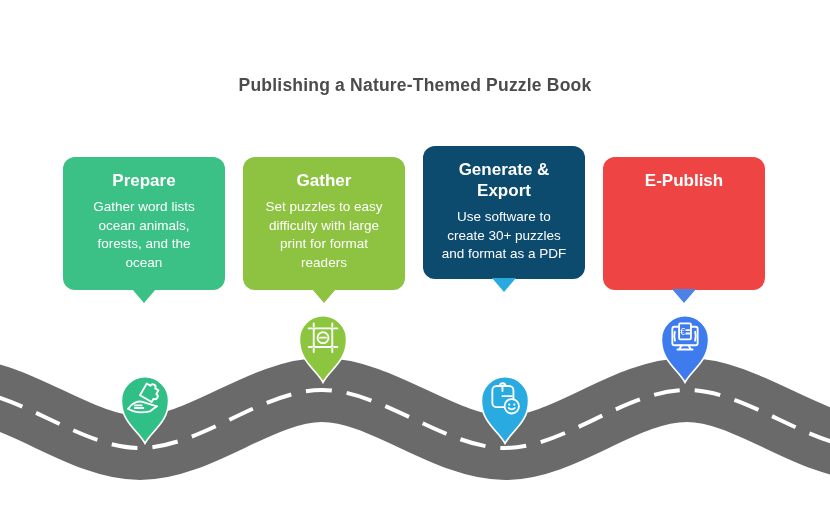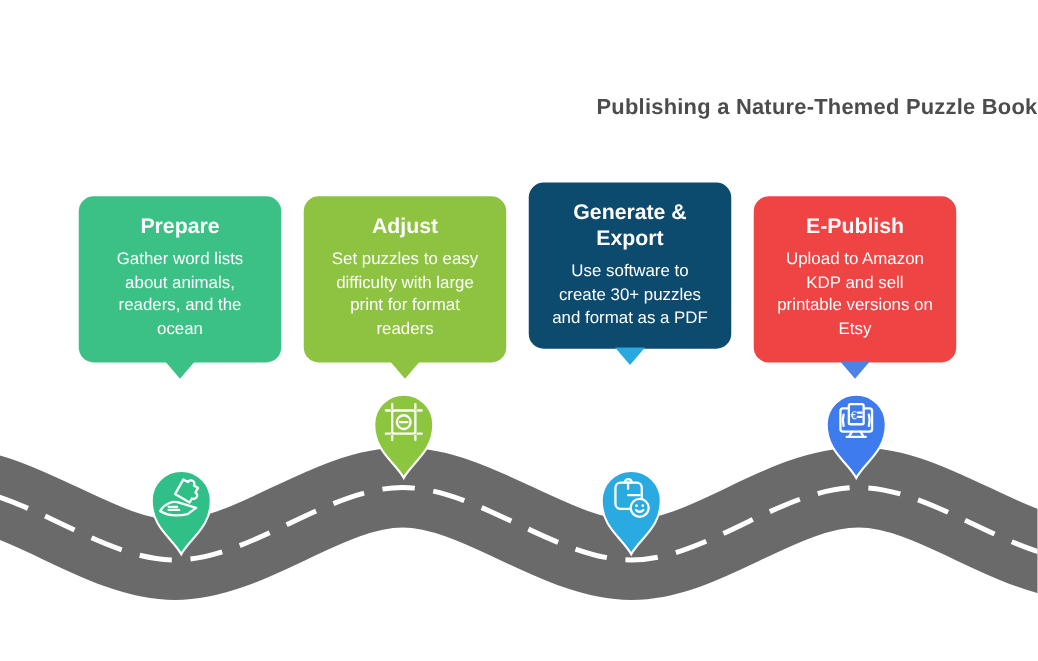--- a/index.html
+++ b/index.html
@@ -1,20 +1,20 @@
 <!DOCTYPE html>
 <html><head>
 <meta charset="utf-8">
 <style>
   html,body{margin:0;padding:0;background:#ffffff;}
   body{width:830px;height:529px;position:relative;overflow:hidden;
        font-family:"Liberation Sans", sans-serif;}
   .stage{position:absolute;inset:0;width:830px;height:529px;}
 
-  .main-title{position:absolute;top:75px;left:0;width:830px;text-align:right;
+  .main-title{position:absolute;top:75px;left:0;width:830px;text-align:center;
     font-size:17.5px;font-weight:700;color:#4c4c4c;letter-spacing:.2px;}
 
   .card{position:absolute;width:162px;height:133px;border-radius:12px;
     box-sizing:border-box;padding:13px 11px 0;color:#fff;text-align:center;}
   .card .card-title{font-size:17px;font-weight:700;line-height:21px;margin:0 0 7px;}
   .card .card-desc{font-size:13.5px;line-height:18.5px;margin:0 5px;}
   .card .tail{position:absolute;left:50%;bottom:-13px;transform:translateX(-50%);
     width:0;height:0;border-left:12px solid transparent;border-right:12px solid transparent;
     border-top:14px solid #000;}
 
@@ -30,39 +30,38 @@
 </style>
 </head>
 <body>
 
 <div class="stage">
 
   <div class="main-title">Publishing a Nature-Themed Puzzle Book</div>
 
   <div class="card c1">
     <div class="card-title">Prepare</div>
-    <div class="card-desc">Gather word lists about animals, readers, and the ocean</div>
+    <div class="card-desc">Gather word lists ocean animals, forests, and the ocean</div>
     <div class="tail"></div>
   </div>
 
   <div class="card c2">
-    <div class="card-title">Adjust</div>
+    <div class="card-title">Gather</div>
     <div class="card-desc">Set puzzles to easy difficulty with large print for format readers</div>
     <div class="tail"></div>
   </div>
 
   <div class="card c3">
     <div class="card-title">Generate &amp; Export</div>
     <div class="card-desc">Use software to create 30+ puzzles and format as a PDF</div>
     <div class="tail"></div>
   </div>
 
   <div class="card c4">
     <div class="card-title">E-Publish</div>
-    <div class="card-desc">Upload to Amazon KDP and sell printable versions on Etsy</div>
     <div class="tail"></div>
   </div>
 
   <svg class="road-svg" width="830" height="529" viewBox="0 0 830 529">
     <path d="M -42,390 C 18,390 80,448 140,448 C 200,448 262,390 322,390 C 382,390 445,448 505,448 C 565,448 625,390 687,390 C 747,390 809,448 869,448" fill="none" stroke="#6a6a6a" stroke-width="64"></path>
     <path d="M -42,390 C 18,390 80,448 140,448 C 200,448 262,390 322,390 C 382,390 445,448 505,448 C 565,448 625,390 687,390 C 747,390 809,448 869,448" fill="none" stroke="#ffffff" stroke-width="4" stroke-dasharray="26 15"></path>
   </svg>
 
   <svg class="pin p1" viewBox="0 0 64 84">
     <path d="M32,81 C24,66 4,56 4,30 a28,28 0 1 1 56,0 C60,56 40,66 32,81 Z" fill="#30bf87" stroke="#ffffff" stroke-width="2"></path>

